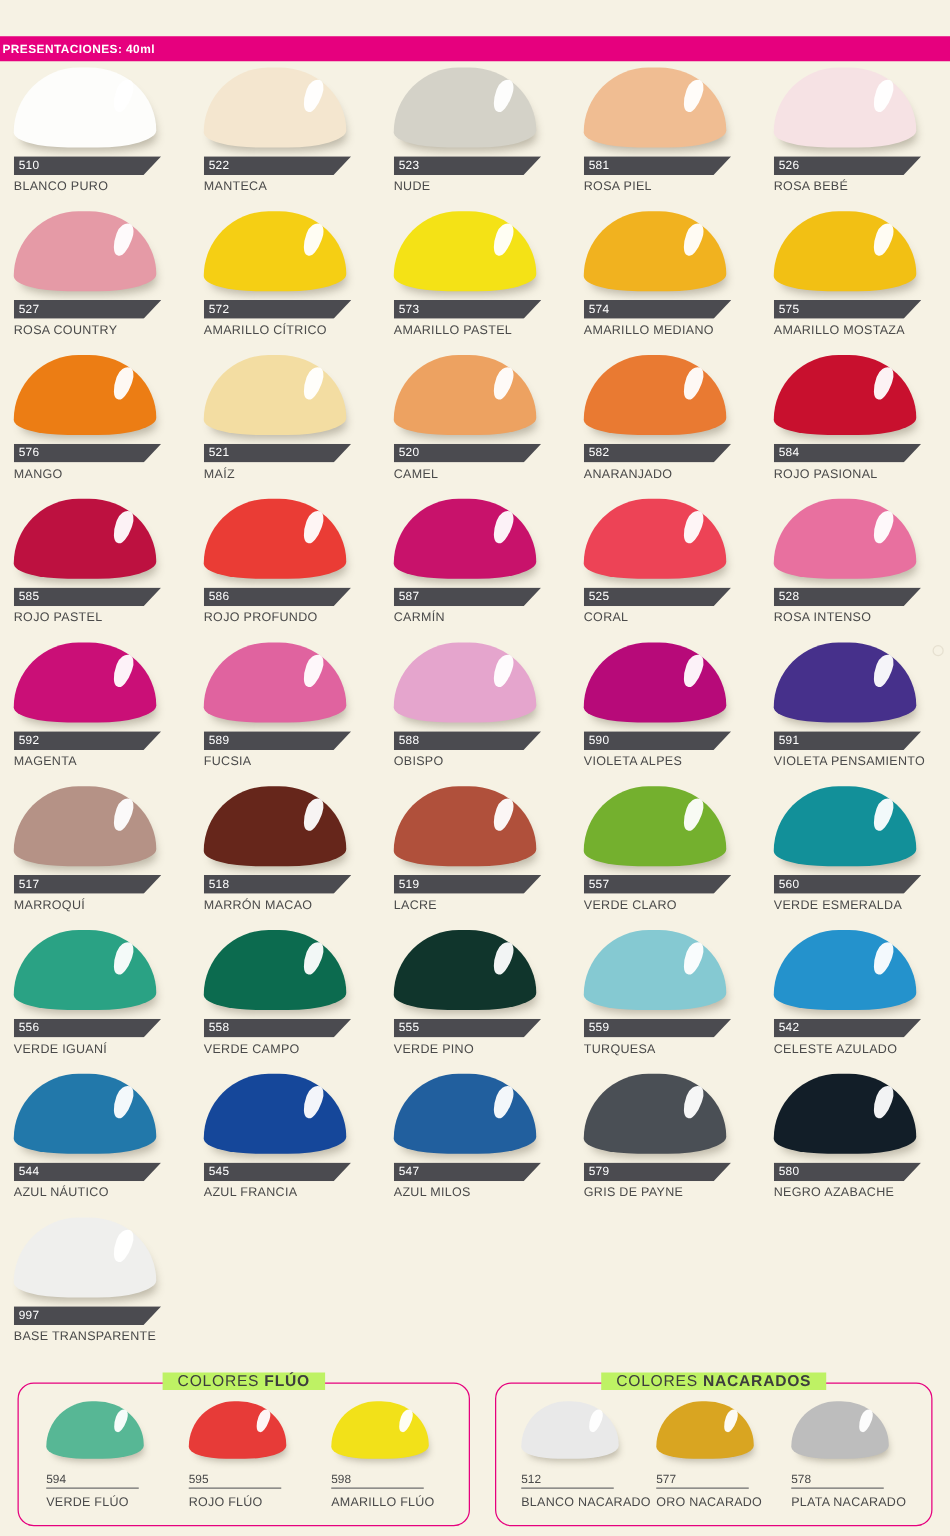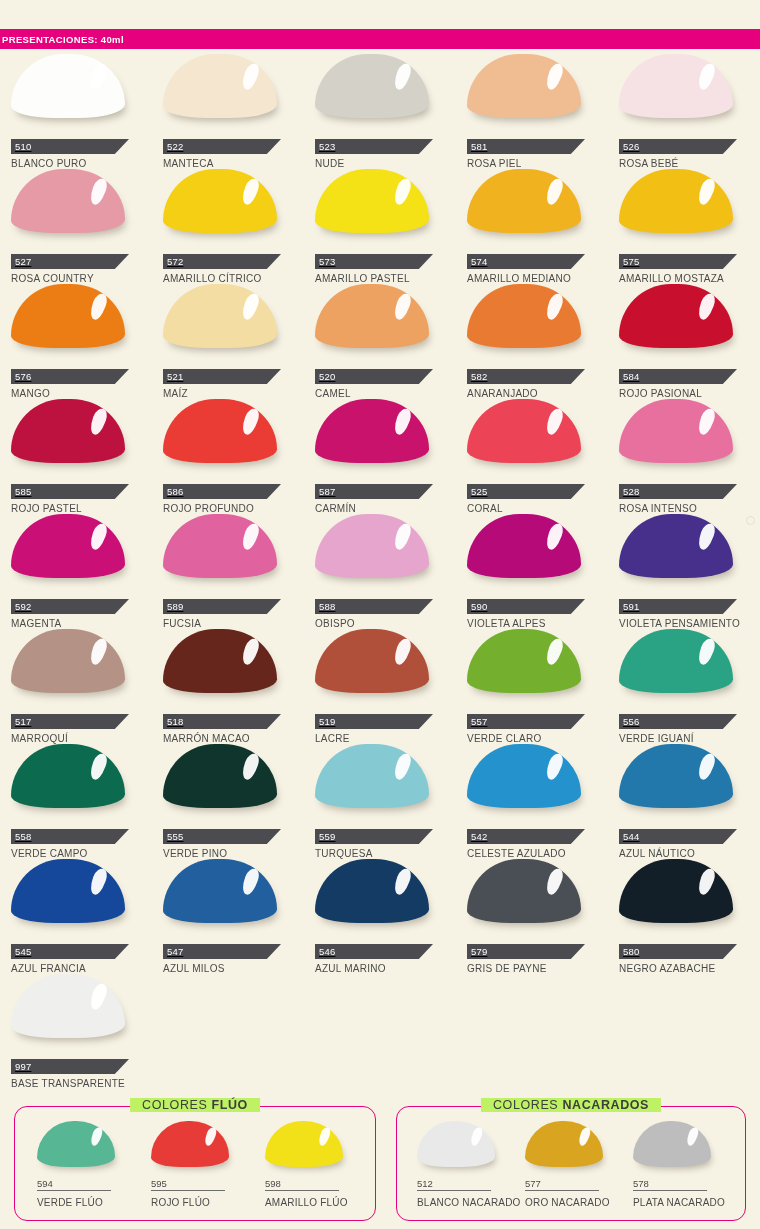--- a/index.html
+++ b/index.html
@@ -56,22 +56,21 @@
     opacity: .95;
   }
 
   
   .banner {
     position: relative;
     width: 118px; height: 15px;
     background: #4b4b50;
     clip-path: polygon(0 0, 100% 0, 88% 100%, 0 100%);
     display: flex; align-items: center;
-    margin-top: 15px;
-    text-decoration: underline;
+    margin-top: 1px;
   }
   .banner .code {
     color: #ffffff; font-size: 9.5px;
     padding-left: 4px; letter-spacing: .2px;
   }
   .cname {
     margin-top: 4px;
     font-size: 10px;
     color: #4a4a4a;
     letter-spacing: .25px;
@@ -413,20 +412,29 @@
         <div class="blob-wrap">
           <div class="blob" style="background: rgb(116, 176, 46);"></div>
         </div>
         <div class="banner">
           <span class="code">557</span>
         </div>
         <div class="cname">VERDE CLARO</div>
       </div>
       <div class="cell">
         <div class="blob-wrap">
+          <div class="blob" style="background: rgb(18, 144, 153);"></div>
+        </div>
+        <div class="banner">
+          <span class="code">560</span>
+        </div>
+        <div class="cname">VERDE ESMERALDA</div>
+      </div>
+      <div class="cell">
+        <div class="blob-wrap">
           <div class="blob" style="background: rgb(42, 162, 132);"></div>
         </div>
         <div class="banner">
           <span class="code">556</span>
         </div>
         <div class="cname">VERDE IGUANÍ</div>
       </div>
       <div class="cell">
         <div class="blob-wrap">
           <div class="blob" style="background: rgb(12, 107, 79);"></div>
@@ -482,29 +490,20 @@
         <div class="cname">AZUL FRANCIA</div>
       </div>
       <div class="cell">
         <div class="blob-wrap">
           <div class="blob" style="background: rgb(33, 95, 158);"></div>
         </div>
         <div class="banner">
           <span class="code">547</span>
         </div>
         <div class="cname">AZUL MILOS</div>
-      </div>
-      <div class="cell">
-        <div class="blob-wrap">
-          <div class="blob" style="background: rgb(19, 59, 99);"></div>
-        </div>
-        <div class="banner">
-          <span class="code">546</span>
-        </div>
-        <div class="cname">AZUL MARINO</div>
       </div>
       <div class="cell">
         <div class="blob-wrap">
           <div class="blob" style="background: rgb(74, 79, 85);"></div>
         </div>
         <div class="banner">
           <span class="code">579</span>
         </div>
         <div class="cname">GRIS DE PAYNE</div>
       </div>

